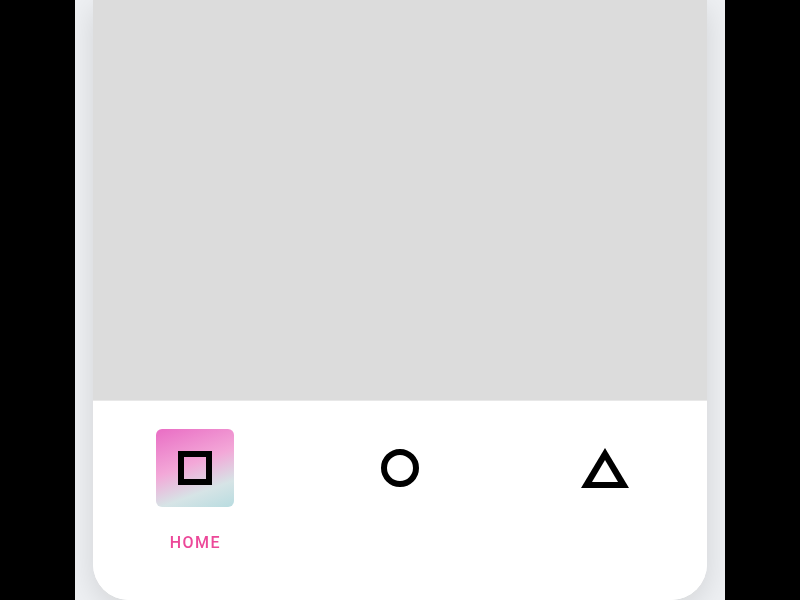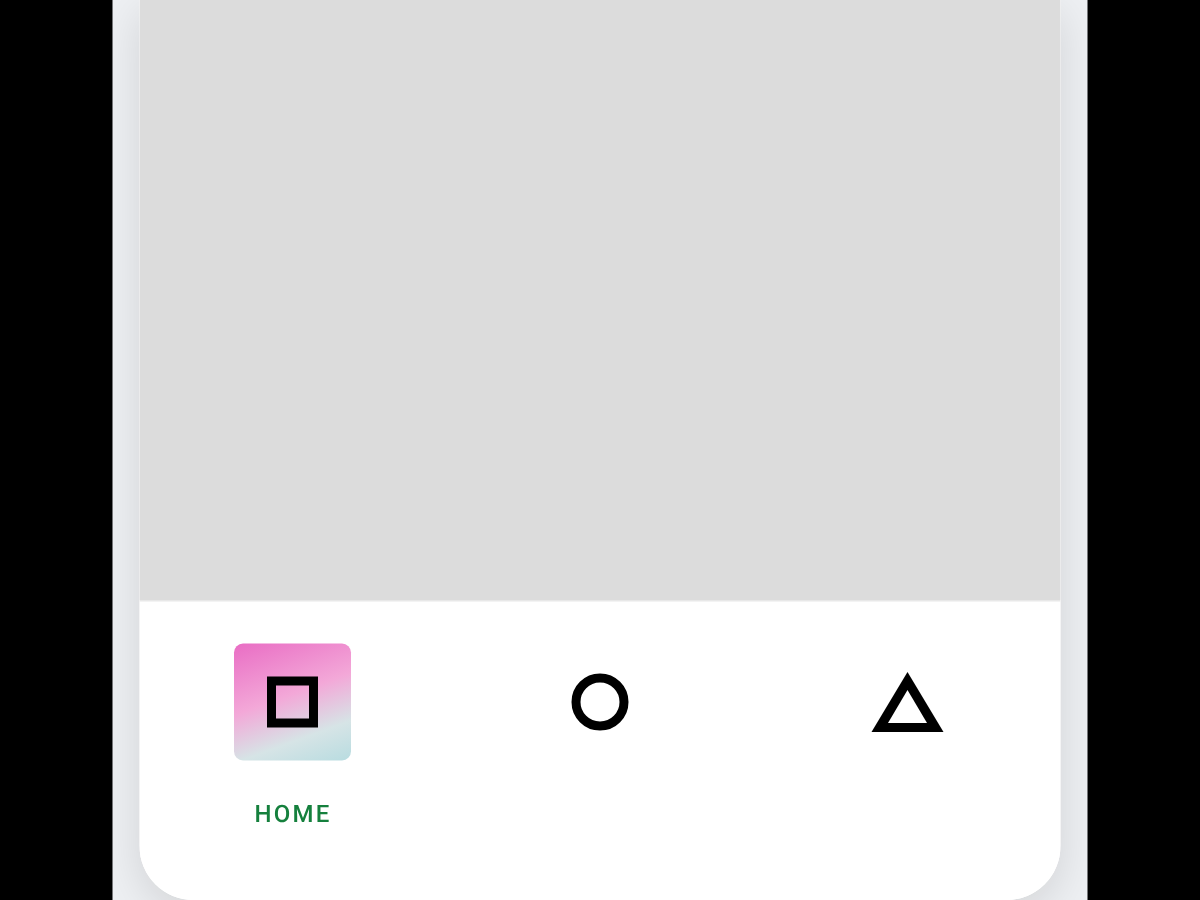--- a/index.html
+++ b/index.html
@@ -56,21 +56,21 @@
       justify-content: center;
       border-radius: 6px;
     }
     .nav-icon-wrap.active {
       background: linear-gradient(160deg, #e96dc4 0%, #f3a8d8 45%, #d6e4e6 75%, #b8dce0 100%);
     }
     .nav-label {
       margin-top: 26px;
       font-size: 16px;
       letter-spacing: 1.5px;
-      color: #15803d;
+      color: #ec4899;
       font-weight: 500;
     }
     .shape-square {
       width: 34px;
       height: 34px;
       border: 6px solid #000;
     }
     .shape-circle {
       width: 38px;
       height: 38px;

